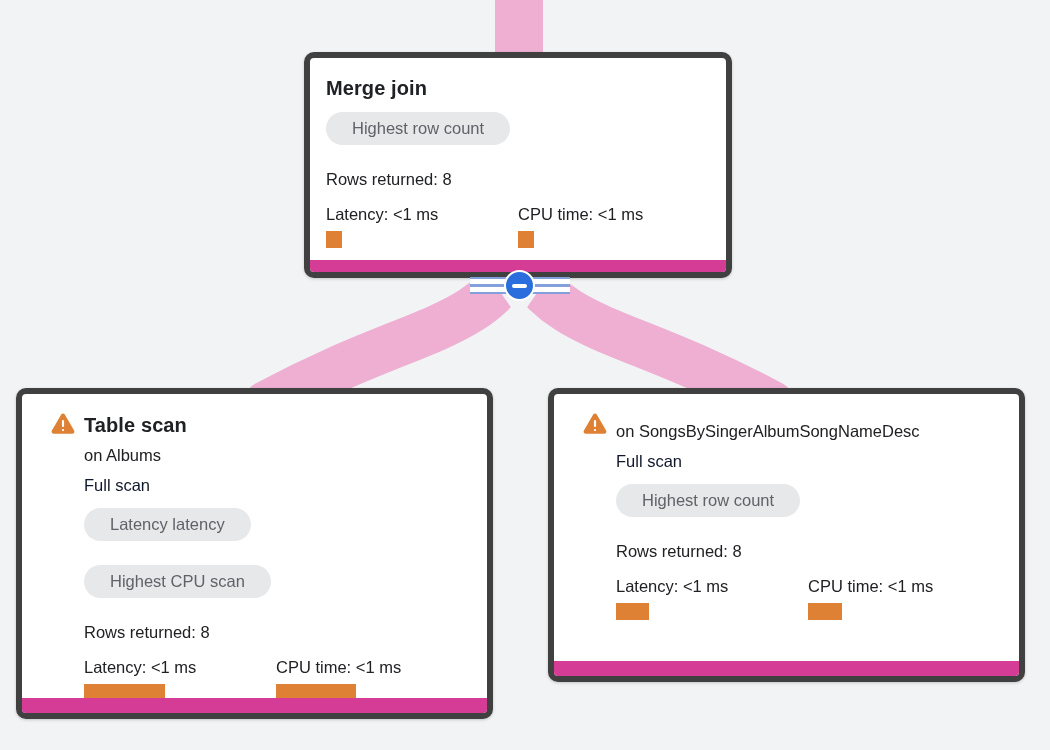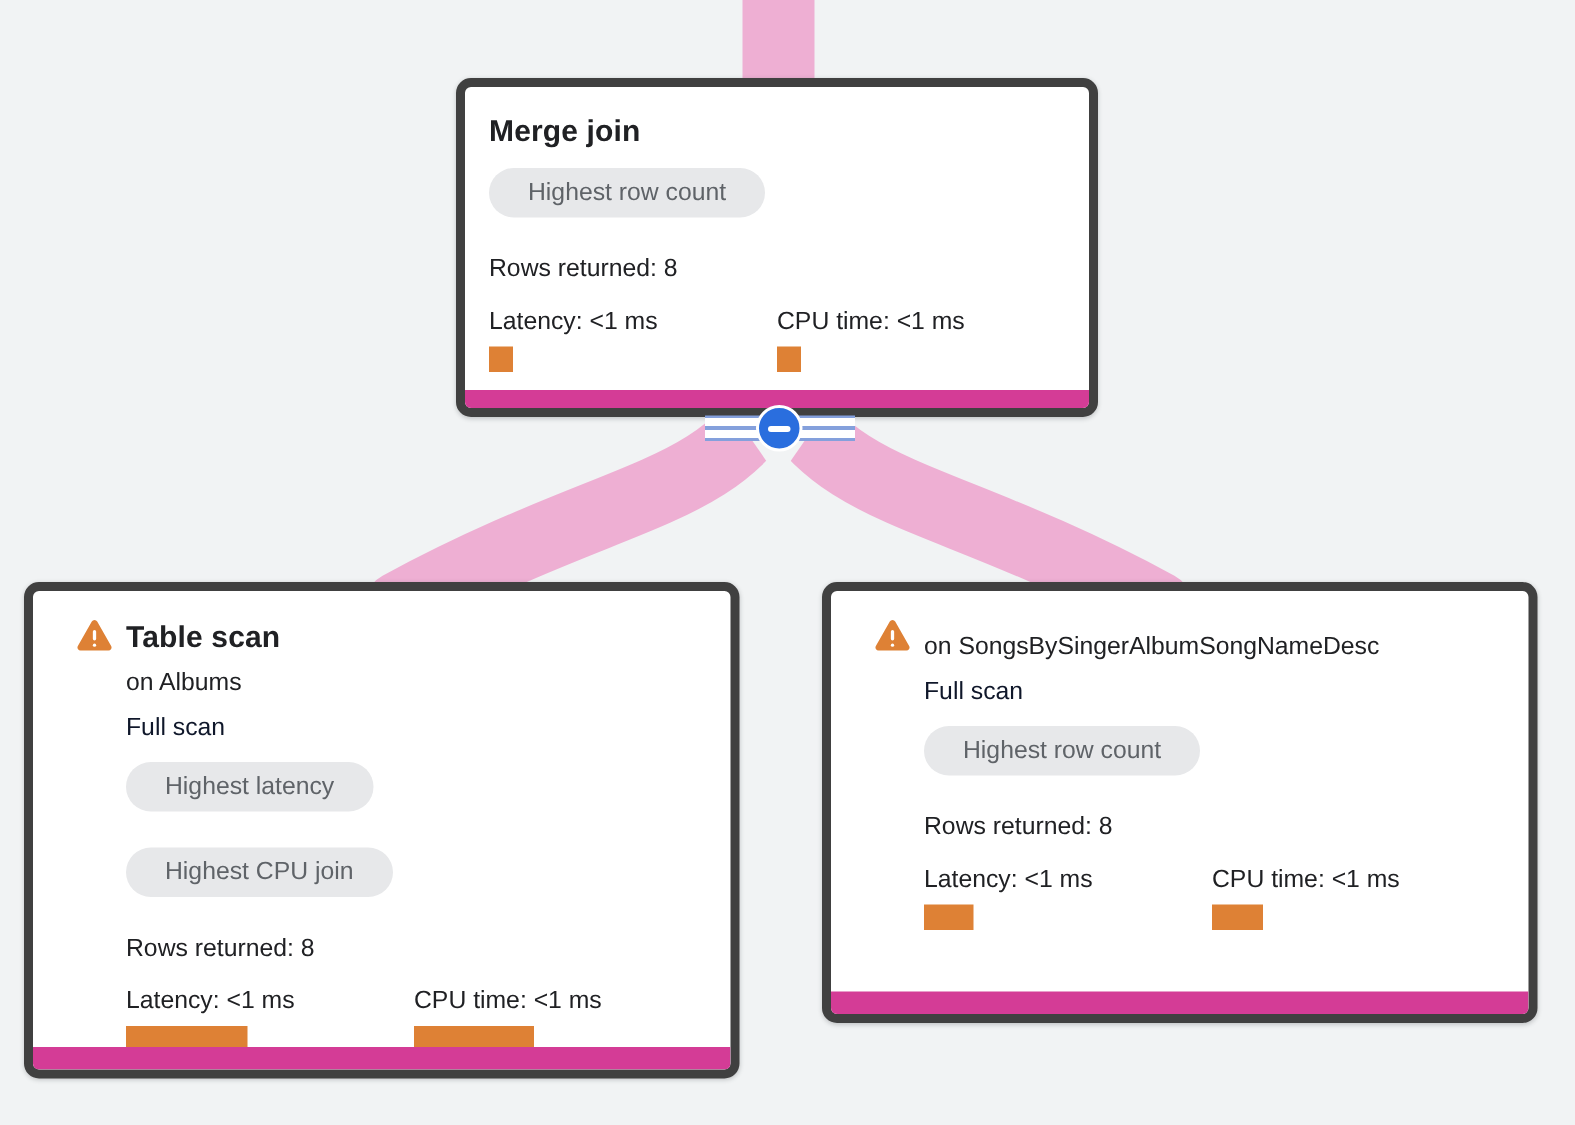--- a/index.html
+++ b/index.html
@@ -189,22 +189,22 @@
     <svg class="warn-icon" viewBox="0 0 24 22">
       <path d="M10.2 1.4 L0.9 17.6 a2.1 2.1 0 0 0 1.8 3.1 h18.6 a2.1 2.1 0 0 0 1.8 -3.1 L13.8 1.4 a2.1 2.1 0 0 0 -3.6 0 Z" fill="#de8135"></path>
       <rect x="10.9" y="7" width="2.2" height="7" rx="1.1" fill="#ffffff"></rect>
       <rect x="10.9" y="16" width="2.2" height="2.2" rx="1.1" fill="#ffffff"></rect>
     </svg>
     <div class="card-inner">
       <div class="node-title">Table scan</div>
       <div class="node-sub">on Albums</div>
       <div class="scan-mode">Full scan</div>
       <div class="badges">
-        <span class="badge">Highest latency</span>
-        <span class="badge">Highest CPU join</span>
+        <span class="badge">Latency latency</span>
+        <span class="badge">Highest CPU scan</span>
       </div>
       <div class="rows-returned">Rows returned: 8</div>
       <div class="metrics">
         <div class="metric">
           <div class="metric-label">Latency: &lt;1 ms</div>
           <div class="metric-bar" style="width: 81px;"></div>
         </div>
         <div class="metric">
           <div class="metric-label">CPU time: &lt;1 ms</div>
           <div class="metric-bar" style="width: 80px;"></div>

